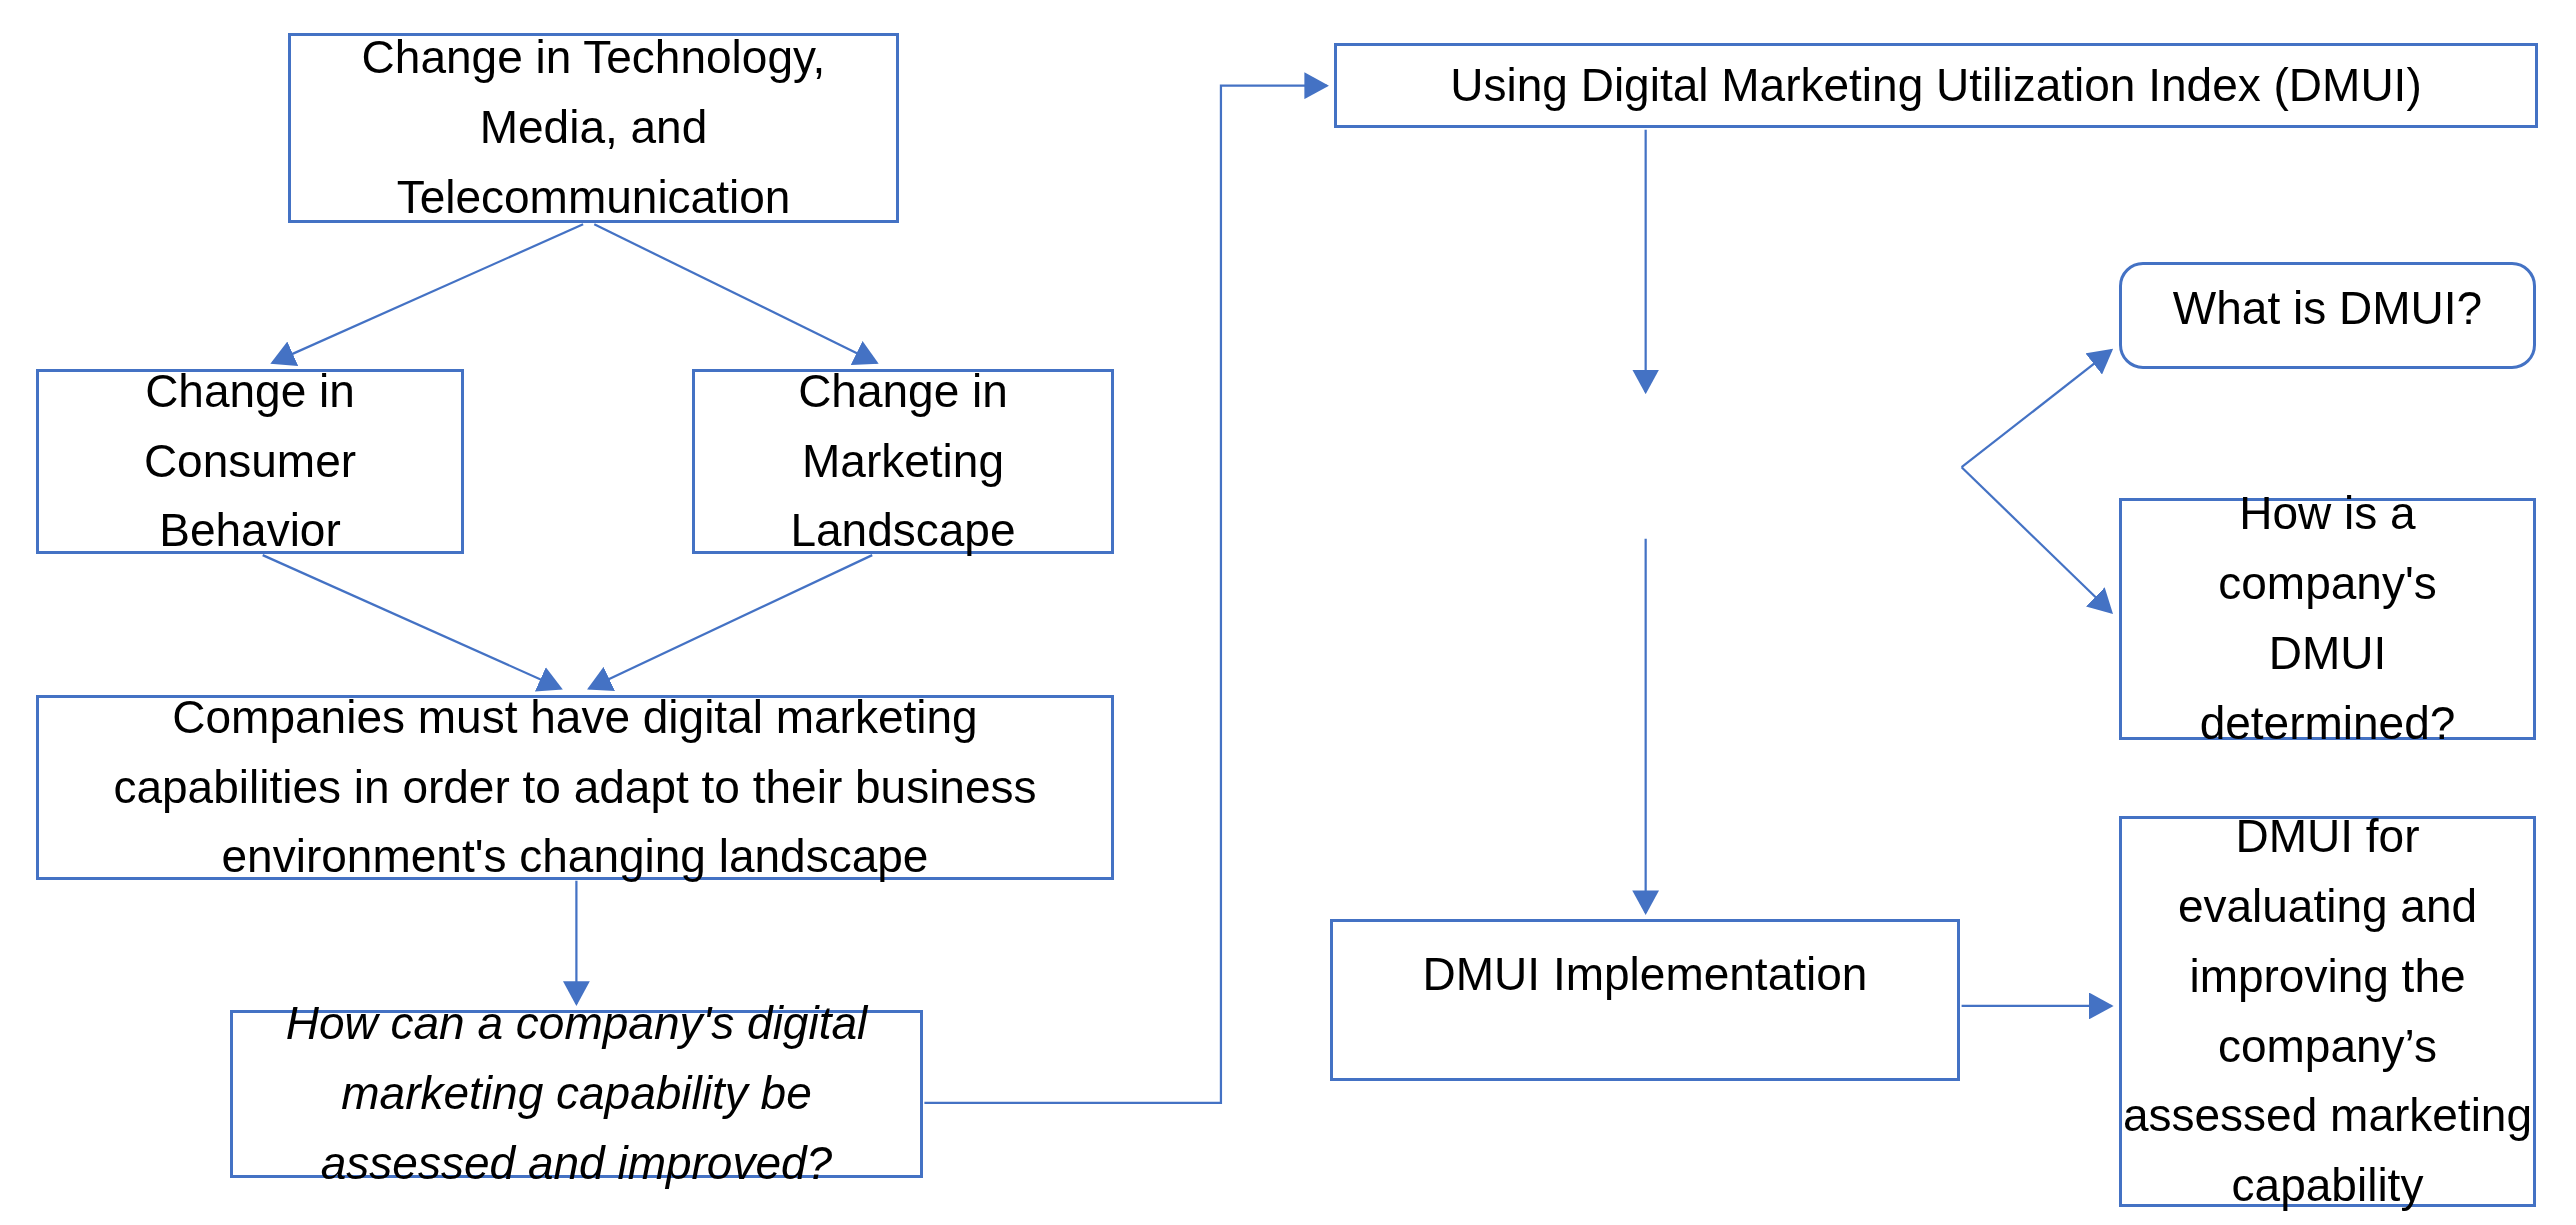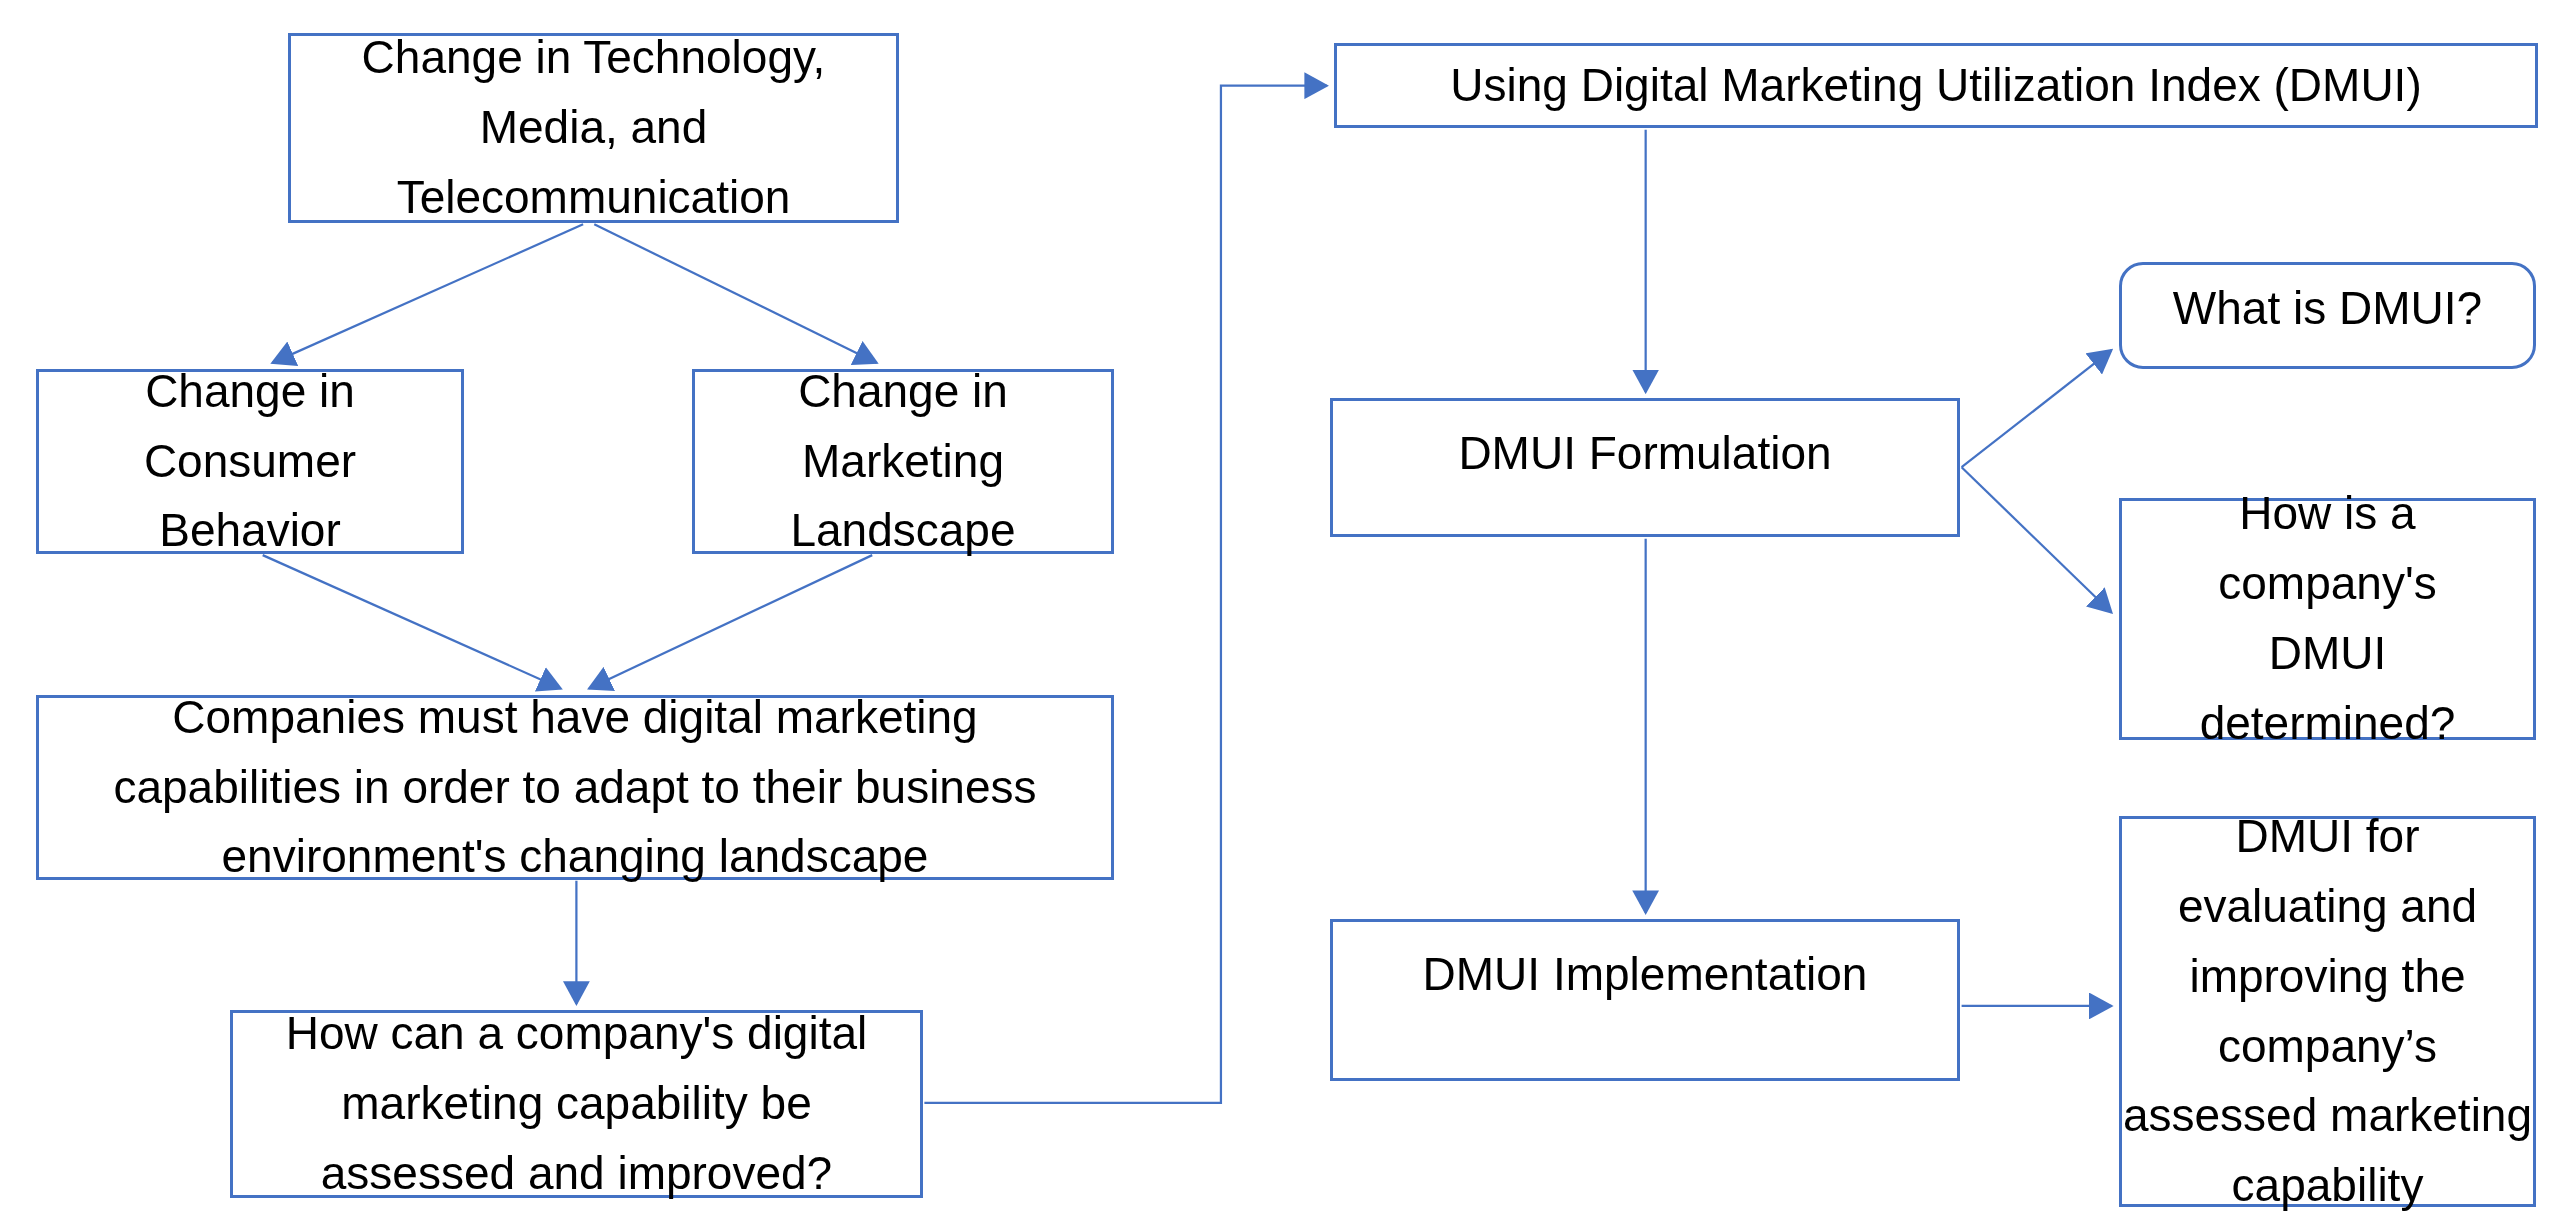--- a/index.html
+++ b/index.html
@@ -47,21 +47,21 @@
     display:block;
     width:100%;
   }
   .node.va-top{align-items:flex-start;}
 
   
   #node-change-technology{left:288px;top:33px;width:611px;height:190px;}
   #node-change-consumer-behavior{left:36px;top:369px;width:428px;height:185px;}
   #node-change-marketing-landscape{left:692px;top:369px;width:422px;height:185px;}
   #node-companies-digital-capabilities{left:36px;top:695px;width:1078px;height:185px;}
-  #node-how-assess-improve{left:230px;top:1010px;width:693px;height:188px;}
+  #node-how-assess-improve{left:230px;top:1010px;width:693px;height:168px;font-style:italic;}
   #node-using-dmui{left:1334px;top:43px;width:1204px;height:85px;}
   #node-dmui-formulation{left:1330px;top:398px;width:630px;height:139px;padding-top:18px;}
   #node-what-is-dmui{left:2119px;top:262px;width:417px;height:107px;padding-top:9px;border-radius:24px;}
   #node-how-dmui-determined{left:2119px;top:498px;width:417px;height:242px;}
   #node-dmui-implementation{left:1330px;top:919px;width:630px;height:162px;padding-top:18px;}
   #node-dmui-evaluating-improving{left:2119px;top:816px;width:417px;height:391px;}
 </style>
 </head>
 <body>
 
@@ -113,23 +113,20 @@
   <div class="node" id="node-how-assess-improve">
     <span class="label">How can a company's digital
 marketing capability be
 assessed and improved?</span>
   </div>
 
   <div class="node" id="node-using-dmui">
     <span class="label">Using Digital Marketing Utilization Index (DMUI)</span>
   </div>
 
-  <div class="node va-top" id="node-dmui-formulation">
-    <span class="label">DMUI Formulation</span>
-  </div>
 
   <div class="node va-top" id="node-what-is-dmui">
     <span class="label">What is DMUI?</span>
   </div>
 
   <div class="node" id="node-how-dmui-determined">
     <span class="label">How is a
 company's
 DMUI
 determined?</span>

